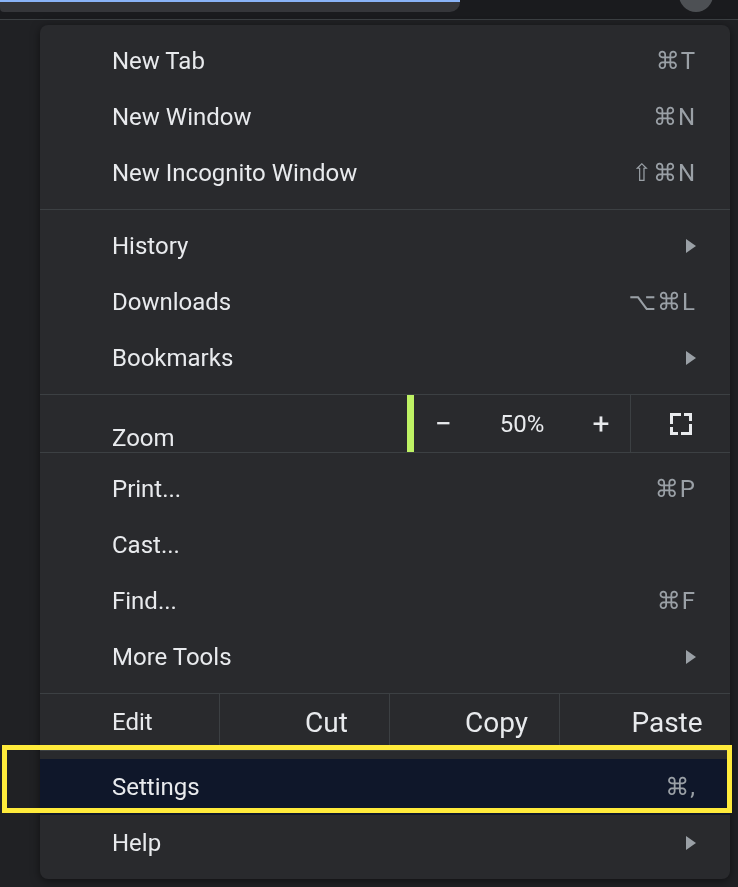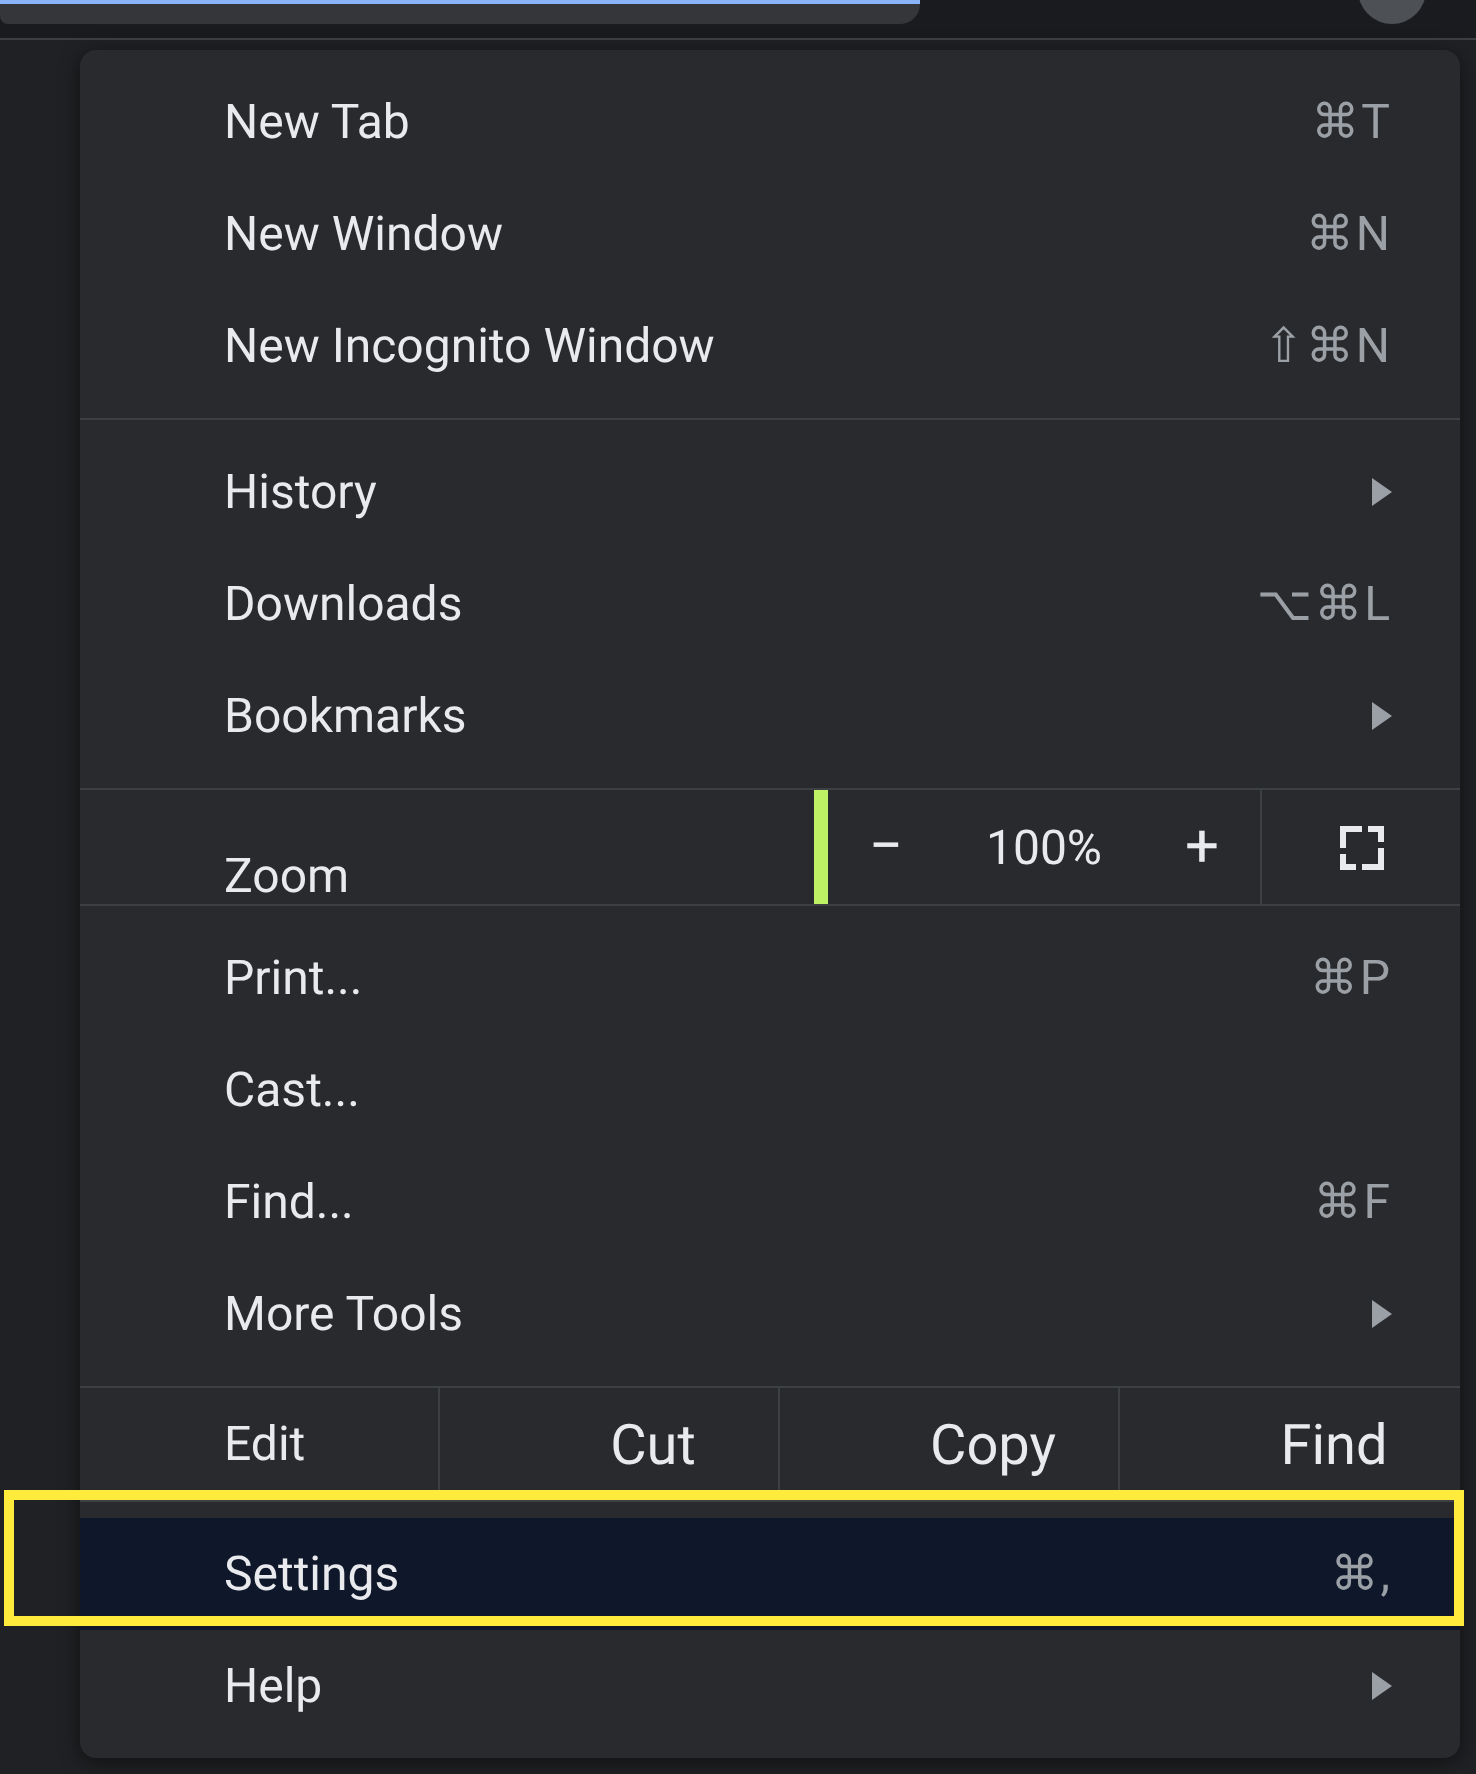--- a/index.html
+++ b/index.html
@@ -250,21 +250,21 @@
       <span class="chevron"></span>
     </div>
   </div>
 
   <div class="zoom-row">
     <div class="zoom-label-cell">
       <span class="menu-item-label">Zoom</span>
     </div>
     <div class="zoom-controls">
       <div class="zoom-btn">−</div>
-      <div class="zoom-value">100%</div>
+      <div class="zoom-value">50%</div>
       <div class="zoom-btn">+</div>
     </div>
     <div class="fullscreen-btn">
       <div class="fullscreen-icon">
         <div class="fs-corner-tr"></div>
         <div class="fs-corner-bl"></div>
       </div>
     </div>
   </div>
 
@@ -286,21 +286,21 @@
     </div>
   </div>
 
   <div class="menu-section" style="padding:0;">
     <div class="edit-row">
       <div class="edit-label-cell">
         <span class="menu-item-label">Edit</span>
       </div>
       <div class="edit-btn">Cut</div>
       <div class="edit-btn">Copy</div>
-      <div class="edit-btn">Find</div>
+      <div class="edit-btn">Paste</div>
     </div>
   </div>
 
   <div class="menu-section">
     <div class="menu-item highlighted">
       <span class="menu-item-label">Settings</span>
       <span class="shortcut">⌘,</span>
     </div>
     <div class="menu-item">
       <span class="menu-item-label">Help</span>

